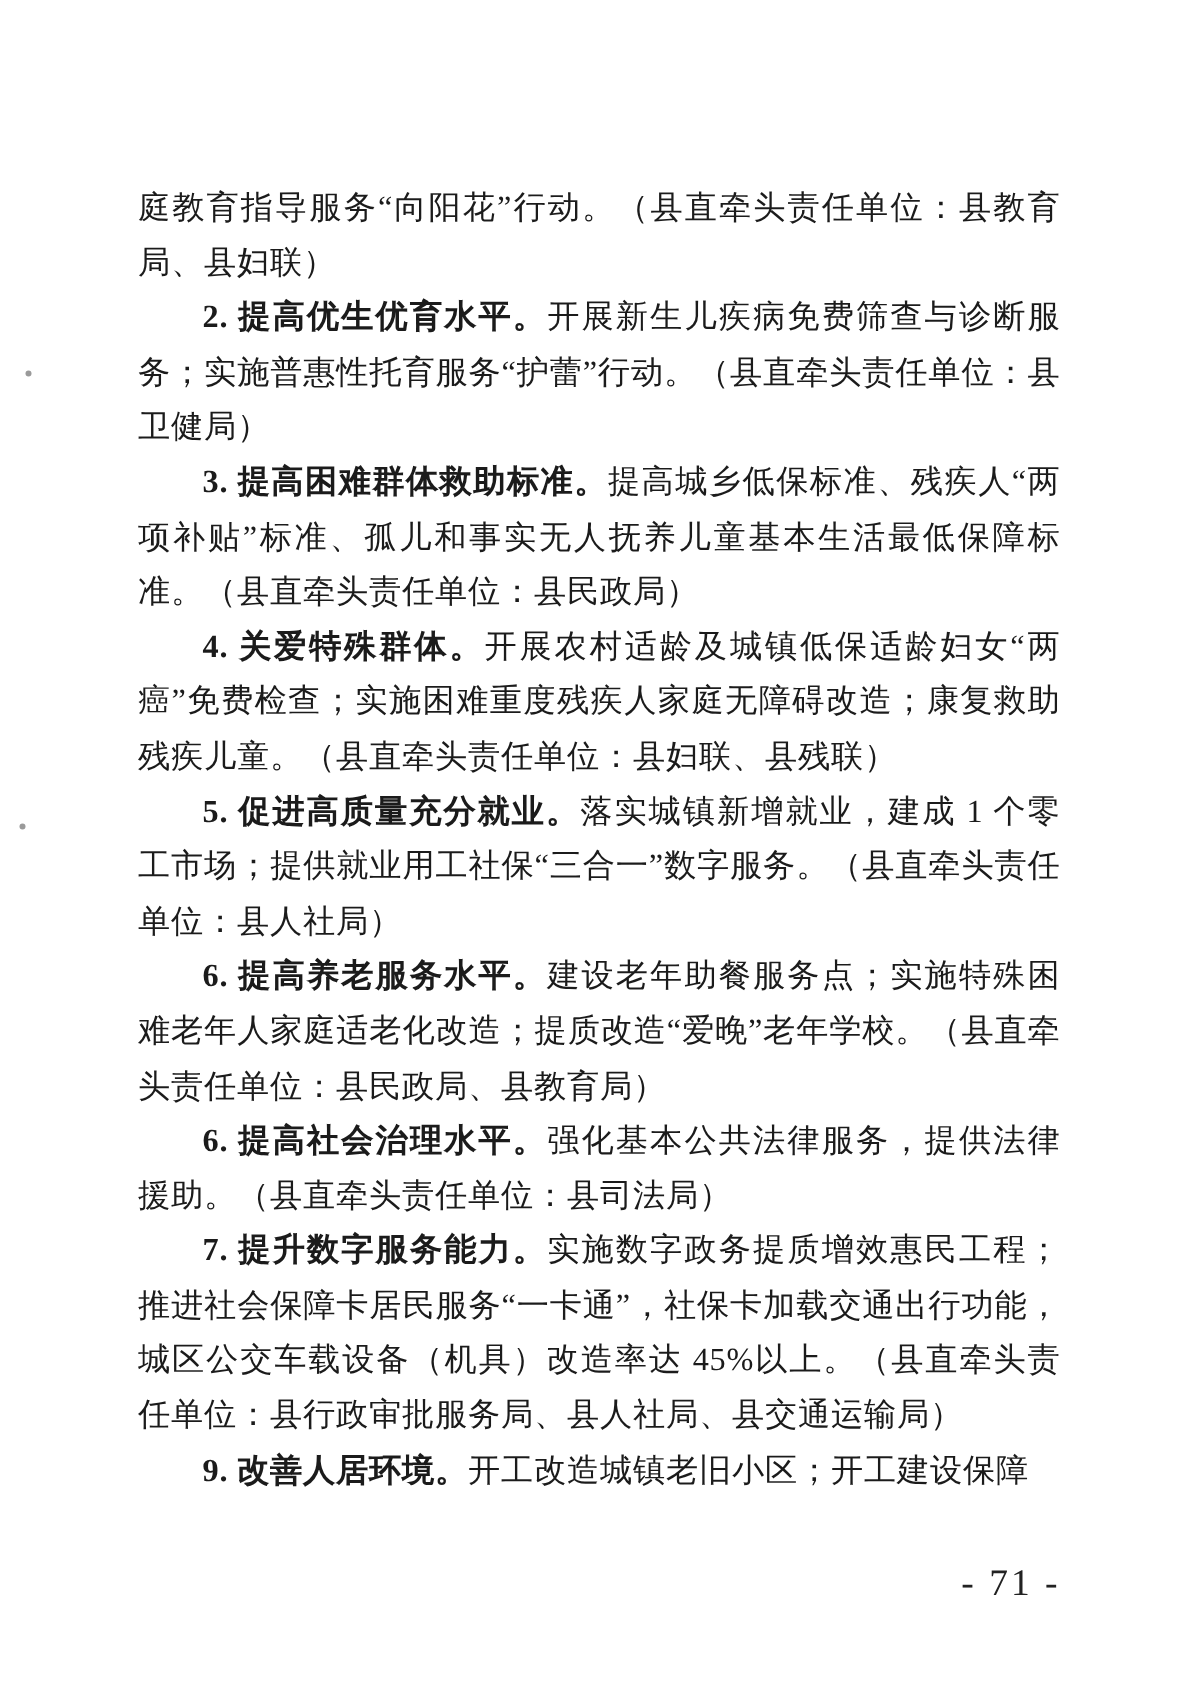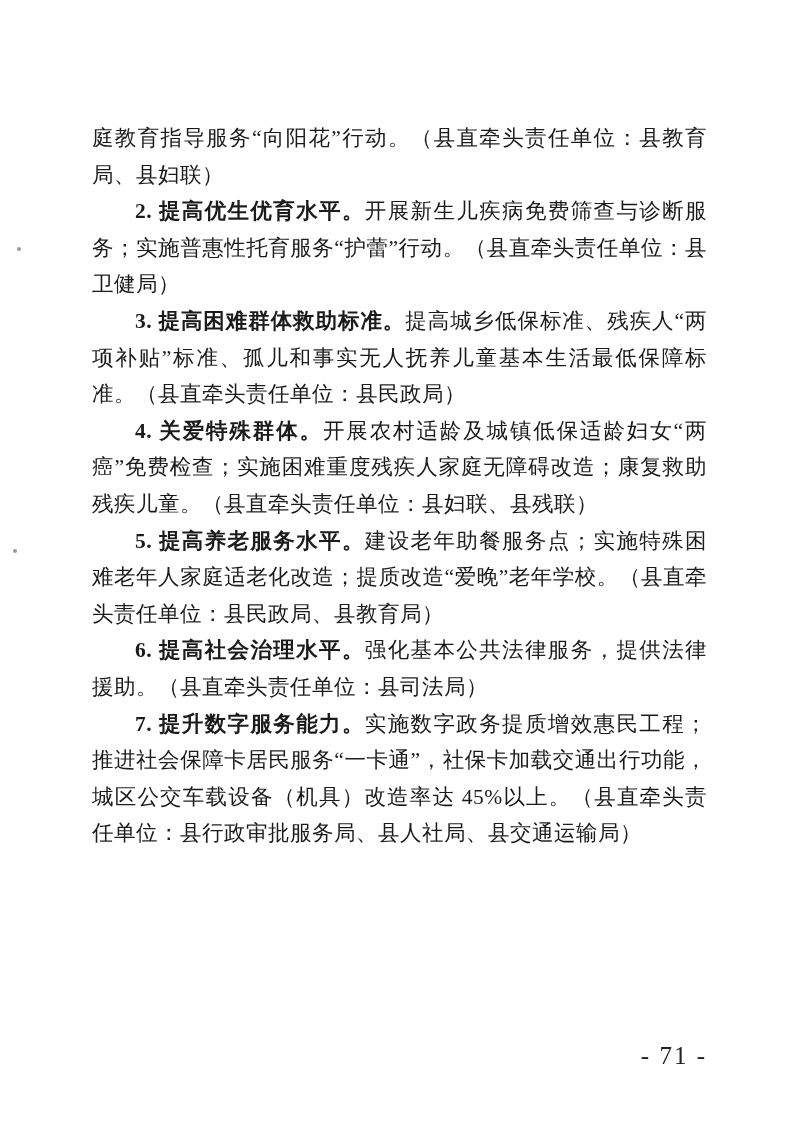--- a/index.html
+++ b/index.html
@@ -57,19 +57,21 @@
 
 <div class="page">
   <div class="scan-artifact artifact-1"></div>
   <div class="scan-artifact artifact-2"></div>
 
   <div class="content">
       <p class="para"><span class="run">庭教育指导服务“向阳花”行动。（县直牵头责任单位：县教育局、县妇联）</span></p>
       <p class="para indent"><span class="run bold">2. 提高优生优育水平。</span><span class="run">开展新生儿疾病免费筛查与诊断服务；实施普惠性托育服务“护蕾”行动。（县直牵头责任单位：县卫健局）</span></p>
       <p class="para indent"><span class="run bold">3. 提高困难群体救助标准。</span><span class="run">提高城乡低保标准、残疾人“两项补贴”标准、孤儿和事实无人抚养儿童基本生活最低保障标准。（县直牵头责任单位：县民政局）</span></p>
       <p class="para indent"><span class="run bold">4. 关爱特殊群体。</span><span class="run">开展农村适龄及城镇低保适龄妇女“两癌”免费检查；实施困难重度残疾人家庭无障碍改造；康复救助残疾儿童。（县直牵头责任单位：县妇联、县残联）</span></p>
-      <p class="para indent"><span class="run bold">5. 提高养老服务水平。</span><span class="run">建设老年助餐服务点；实施特殊困难老年人家庭适老化改造；提质改造“爱晚”老年学校。（县直牵头责任单位：县民政局、县教育局）</span></p>
+      <p class="para indent"><span class="run bold">5. 促进高质量充分就业。</span><span class="run">落实城镇新增就业，建成 1 个零工市场；提供就业用工社保“三合一”数字服务。（县直牵头责任单位：县人社局）</span></p>
+      <p class="para indent"><span class="run bold">6. 提高养老服务水平。</span><span class="run">建设老年助餐服务点；实施特殊困难老年人家庭适老化改造；提质改造“爱晚”老年学校。（县直牵头责任单位：县民政局、县教育局）</span></p>
       <p class="para indent"><span class="run bold">6. 提高社会治理水平。</span><span class="run">强化基本公共法律服务，提供法律援助。（县直牵头责任单位：县司法局）</span></p>
       <p class="para indent"><span class="run bold">7. 提升数字服务能力。</span><span class="run">实施数字政务提质增效惠民工程；推进社会保障卡居民服务“一卡通”，社保卡加载交通出行功能，城区公交车载设备（机具）改造率达 45%以上。（县直牵头责任单位：县行政审批服务局、县人社局、县交通运输局）</span></p>
+      <p class="para indent"><span class="run bold">9. 改善人居环境。</span><span class="run">开工改造城镇老旧小区；开工建设保障</span></p>
     </div>
 
   <div class="page-number">- 71 -</div>
 </div>
 
 </body></html>

